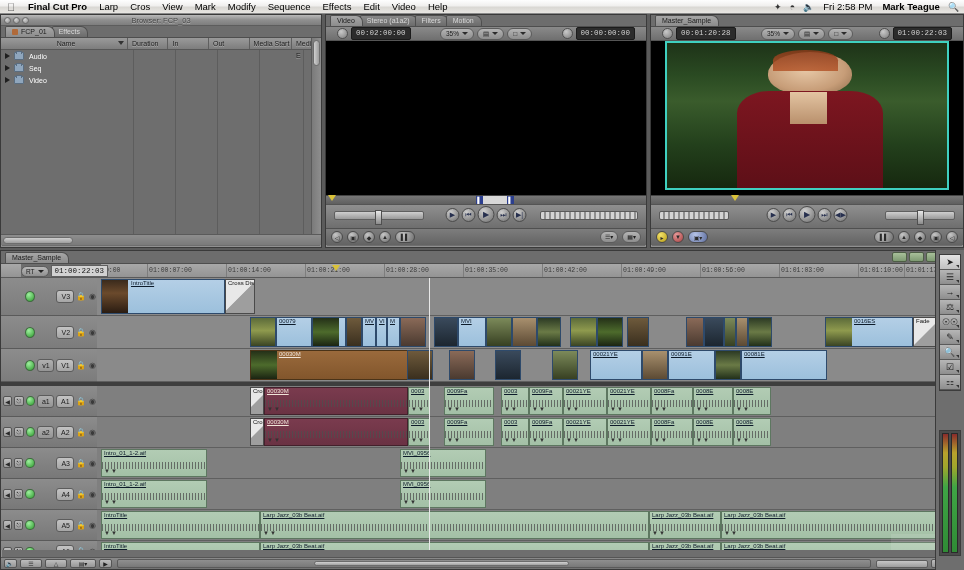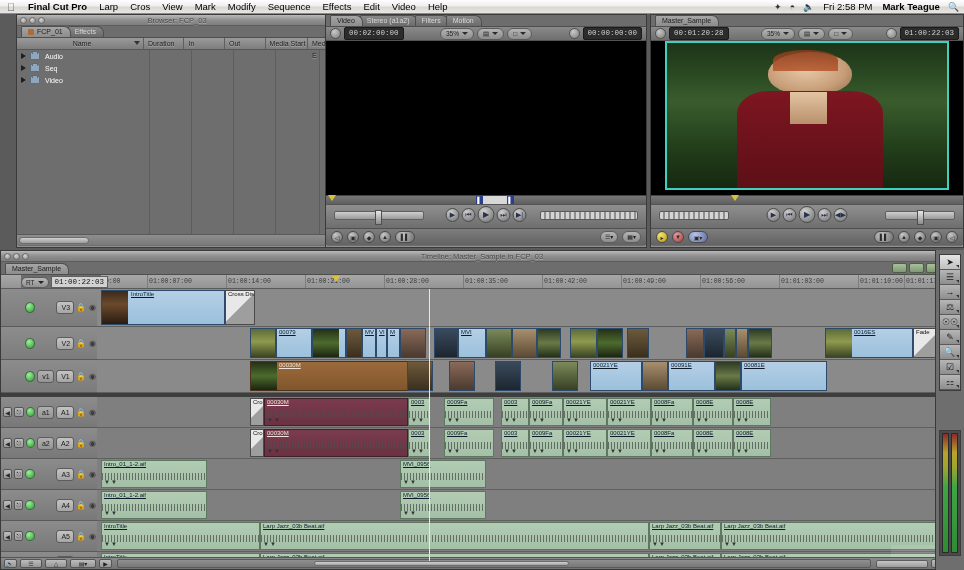--- a/index.html
+++ b/index.html
@@ -50,21 +50,21 @@
   .tab { height:11px; font-size:7px; color:#d8d8d8; padding:0 7px 0 6px;
     background:linear-gradient(to bottom,#888,#6b6b6b);
     border:1px solid #4f4f4f; border-bottom:none;
     border-radius:2px 7px 0 0; line-height:10px; margin-right:-3px;
     display:flex; align-items:center; gap:3px; }
   .tab.active { background:linear-gradient(to bottom,#a6a6a6,#8c8c8c); color:#1a1a1a;
     z-index:3; }
   .tabicon { width:6px;height:6px;background:#b06a3a;border-radius:1px;display:inline-block;}
 
   
-  #browser { left:16px; top:14px; width:322px; height:234px; }
+  #browser { left:0; top:14px; width:322px; height:234px; }
   .browser-body { background:#6e6e6e; height:196px; position:relative; overflow:hidden;}
   .col-head { height:12px; display:flex; background:linear-gradient(to bottom,#9a9a9a,#7d7d7d);
      border-bottom:1px solid #575757; }
   .col-head .ch { font-size:7px; color:#202020; line-height:12px;
      border-right:1px solid #5f5f5f; padding-left:4px; position:relative;
      text-shadow:0 1px 0 rgba(255,255,255,.3); }
   .col-head .ch.ctr { text-align:center; }
   .sortarrow { position:absolute; right:3px; top:3px; width:0;height:0;
      border-left:3px solid transparent;border-right:3px solid transparent;border-top:4px solid #333; }
   .browser-list { background:#6e6e6e; }
@@ -84,21 +84,21 @@
   .hscroll { height:11px; background:linear-gradient(to bottom,#8e8e8e,#7a7a7a);
      border-top:1px solid #5a5a5a; position:relative;}
   .hscroll .thumb{position:absolute;left:2px;top:2px;height:7px;width:70px;border-radius:4px;
      background:linear-gradient(to bottom,#cfcfcf,#9d9d9d);border:1px solid #6d6d6d;}
 
   
   #viewer { left:325px; top:14px; width:322px; height:234px; }
   #canvas { left:650px; top:14px; width:314px; height:234px; }
 
   .tcbar { height:14px; background:linear-gradient(to bottom,#8a8a8a,#6f6f6f);
-     display:flex; align-items:center; padding:0 4px; gap:3px;
+     display:flex; align-items:center; padding:0 11px; gap:3px;
      border-bottom:1px solid #555; }
   .tcfield { background:#2c2c2c; color:#cfcfcf; font-size:7.5px;
      font-family:"Liberation Mono",monospace; padding:1px 4px; border:1px solid #1b1b1b;
      border-radius:2px; line-height:9px; }
   .popbtn { background:linear-gradient(to bottom,#b4b4b4,#8d8d8d); border:1px solid #5c5c5c;
      border-radius:7px; font-size:6.5px; color:#1c1c1c; padding:1px 5px; line-height:8px;
      display:flex; align-items:center; gap:3px;}
   .popbtn .car{width:0;height:0;border-left:3px solid transparent;border-right:3px solid transparent;
      border-top:3.5px solid #2b2b2b;}
   .circbtn { width:11px;height:11px;border-radius:50%;
@@ -443,28 +443,20 @@
       <span class="spacer"></span>
       <span class="rb wide">▌▌</span>
       <span class="rb">▲</span>
       <span class="rb">◆</span>
       <span class="rb">▣</span>
       <span class="rb">◁</span>
     </div>
   </div>
 
   <div class="panel" id="timeline">
-    <div class="titlebar">
-      <div class="wbtns">
-        <span class="wbtn"></span>
-        <span class="wbtn"></span>
-        <span class="wbtn"></span>
-      </div>
-      <div class="title">Timeline: Master_Sample in FCP_03</div>
-    </div>
     <div class="tl-head">
       <div class="tab active">Master_Sample</div>
       <div class="tl-toolicons">
         <span class="tl-ti"></span>
         <span class="tl-ti"></span>
         <span class="tl-ti"></span>
       </div>
     </div>
 
     <div class="ruler">

